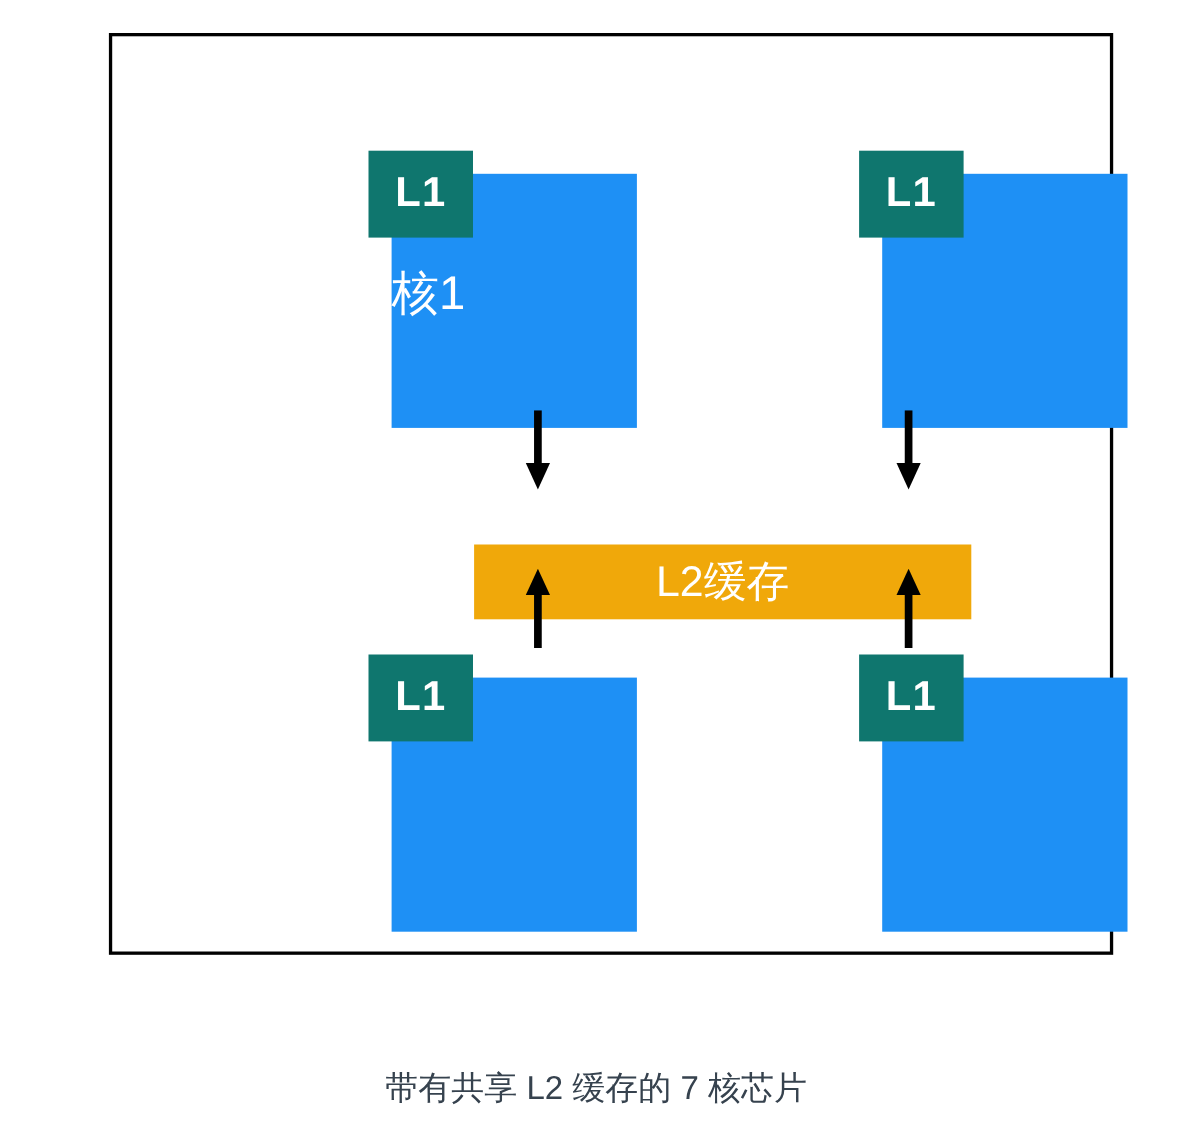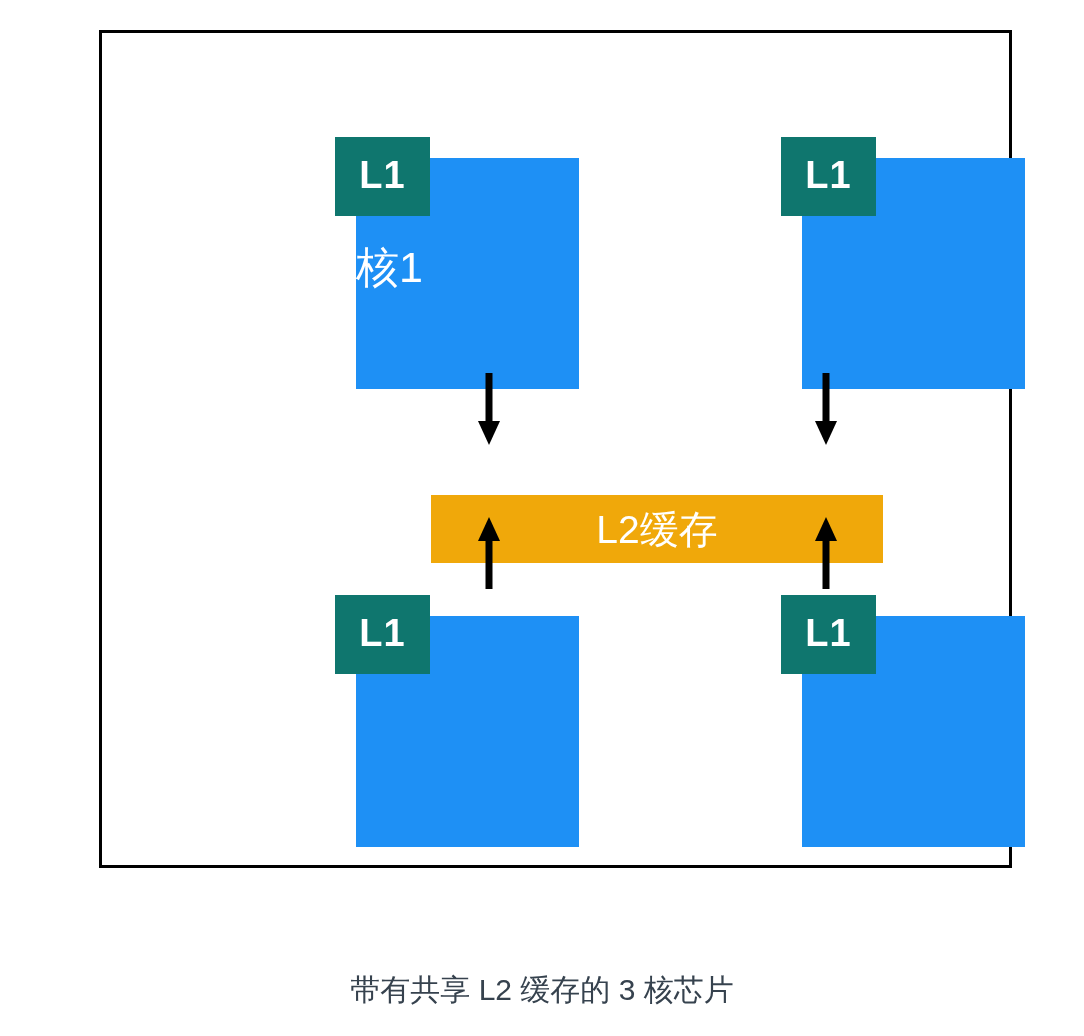--- a/index.html
+++ b/index.html
@@ -136,15 +136,15 @@
       <polygon points="12,2 1,26 23,26" fill="#000000"></polygon>
     </svg>
 
     <svg class="arrow" id="arrow-core4-to-l2" viewBox="0 0 24 74">
       <line x1="12" y1="20" x2="12" y2="74" stroke="#000000" stroke-width="7"></line>
       <polygon points="12,2 1,26 23,26" fill="#000000"></polygon>
     </svg>
 
   </div>
 
-  <div class="caption">带有共享 L2 缓存的 3 核芯片</div>
+  <div class="caption">带有共享 L2 缓存的 7 核芯片</div>
 
 </div>
 
 </body></html>

